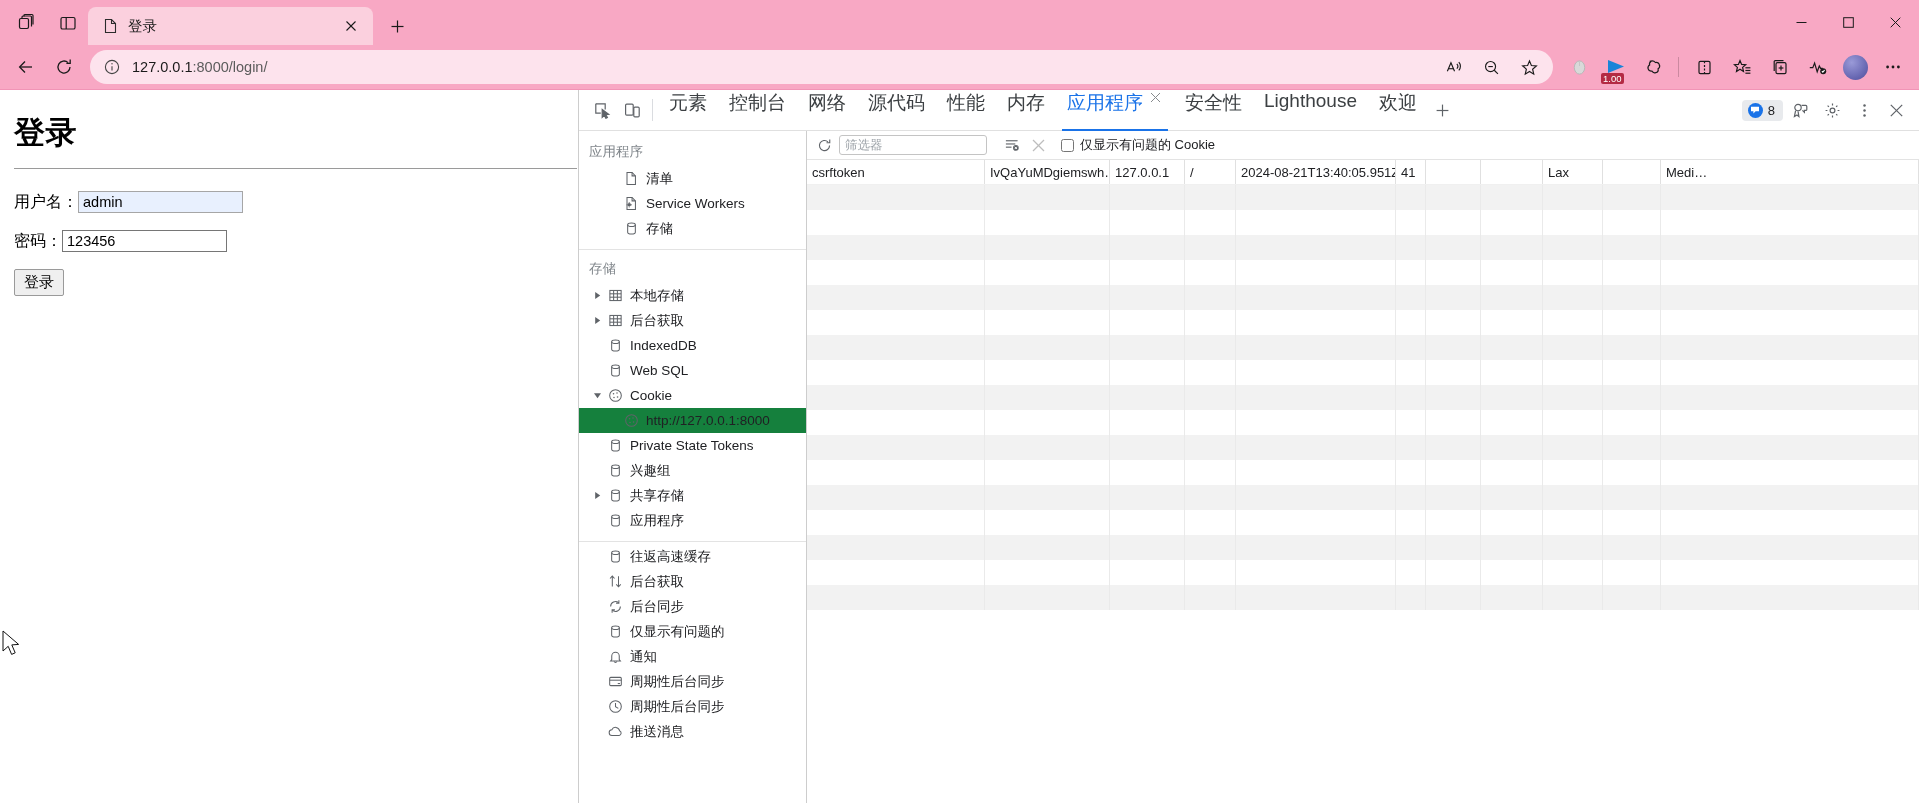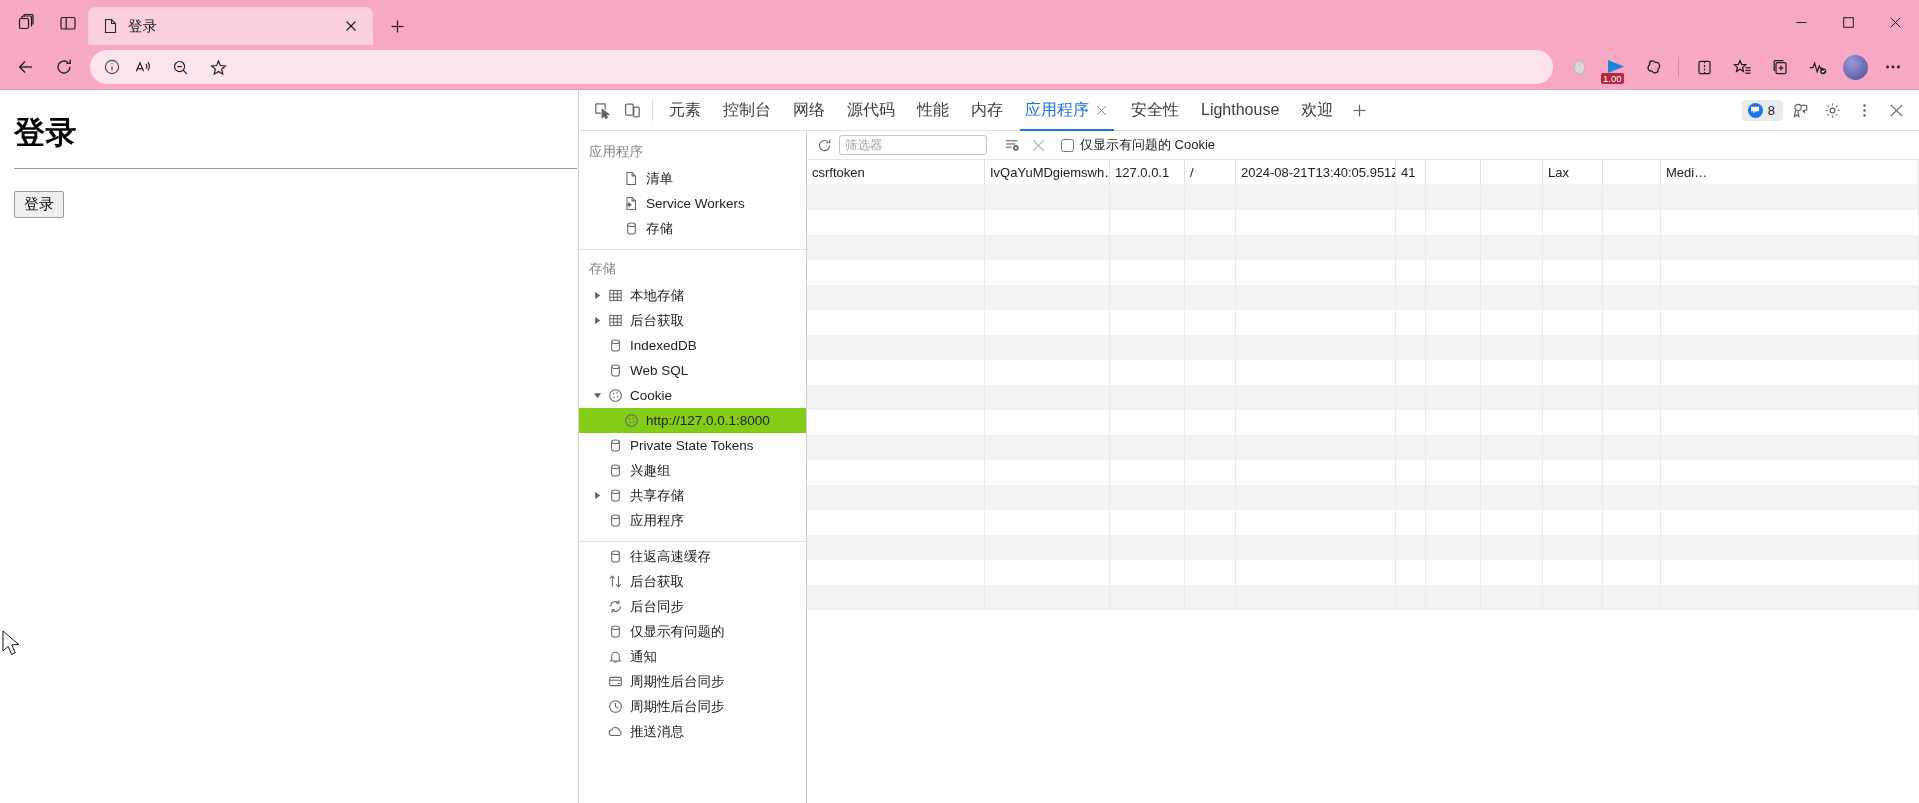--- a/index.html
+++ b/index.html
@@ -104,22 +104,22 @@
   }
   #dt-tabbar {
     height: 41px; display: flex; align-items: center; background: #fff;
     border-bottom: 1px solid #e0e0e0; padding-left: 8px; flex: 0 0 41px;
   }
   .dt-iconbtn {
     width: 30px; height: 30px; display: flex; align-items: center; justify-content: center;
     cursor: pointer; border-radius: 3px; flex: 0 0 auto;
   }
   .dt-tab {
-    height: 41px; display: flex; align-items: center; padding: 0 11px;
-    font-size: 16px; color: #3c4043; cursor: pointer; white-space: nowrap;
+    height: 41px; display: flex; padding: 0 11px;
+    font-size: 19px; color: #3c4043; cursor: pointer; white-space: nowrap;
     position: relative; gap: 5px;
   }
   .dt-tab.active { color: #1a73e8; }
   .dt-tab.active::after {
     content: ""; position: absolute; left: 6px; right: 6px; bottom: 0; height: 2px; background: #1a73e8;
   }
   .dt-tab .tabx { width: 15px; height: 15px; display:flex; align-items:center; justify-content:center; opacity:.75;}
   .dt-sep { width: 1px; height: 22px; background: #dadce0; margin: 0 5px; }
   .dt-right { margin-left: auto; display: flex; align-items: center; padding-right: 8px; gap: 2px; }
   .issues-badge {
@@ -138,21 +138,21 @@
   }
   .tree-group { border-bottom: 1px solid #e3e3e3; padding-bottom: 8px; margin-bottom: 2px; }
   .tree-group:last-child { border-bottom: none; }
   .tree-head {
     font-size: 13.5px; color: #80868b; padding: 8px 0 5px 10px;
   }
   .tree-item {
     display: flex; align-items: center; height: 25px; cursor: pointer;
     padding-left: 10px; font-size: 13.5px; color: #202124; white-space: nowrap;
   }
-  .tree-item.selected { background: #84cc16; }
+  .tree-item.selected { background: #15803d; }
   .tw { width: 16px; flex: 0 0 16px; display: flex; align-items: center; justify-content: center; }
   .ti { width: 21px; flex: 0 0 21px; display: flex; align-items: center; justify-content: center; }
   .tl { padding-left: 4px; }
   .indent-1 { padding-left: 10px; }
   .indent-2 { padding-left: 26px; }
 
   #dt-main { flex: 1; display: flex; flex-direction: column; min-width: 0; background: #fff; }
   #cookie-toolbar {
     height: 29px; display: flex; align-items: center; gap: 4px;
     border-bottom: 1px solid #e3e3e3; padding: 0 6px; flex: 0 0 29px;
@@ -263,20 +263,21 @@
       </svg>
     </div>
     <div class="omnibox">
       <span class="info-ic">
         <svg width="16" height="16" viewBox="0 0 16 16" fill="none" stroke="#444" stroke-width="1.1">
           <circle cx="8" cy="8" r="6.6"></circle>
             <line x1="8" y1="7.2" x2="8" y2="11.4"></line>
             <circle cx="8" cy="4.8" r=".7" fill="#444" stroke="none"></circle>
         </svg>
       </span>
+      <span class="url"><span>127.0.0.1</span><span class="dim">:8000/login/</span></span>
       <span class="omni-right">
         <span class="navbtn">
           <svg width="17" height="17" viewBox="0 0 18 18" fill="none" stroke="#1a1a1a" stroke-width="1.2">
             <path d="M2.5 13 6.3 4l3.8 9"></path>
               <line x1="3.7" y1="10.3" x2="8.9" y2="10.3"></line>
             <path d="M12.5 5.2a3.6 3.6 0 0 1 0 5"></path>
               <path d="M14.6 3.4a6.2 6.2 0 0 1 0 8.6"></path>
           </svg>
         </span>
         <span class="navbtn">
@@ -349,20 +350,28 @@
       </svg>
     </div>
   </div>
 
   <div id="content">
 
     <div id="page">
       <h1>登录</h1>
       <hr>
 
+      <div class="formrow">
+        <label>用户名：</label>
+        <input class="autofill" value="admin" style="">
+      </div>
+      <div class="formrow">
+        <label>密码：</label>
+        <input class="normal" value="123456" style="">
+      </div>
       <button id="loginbtn">登录</button>
 
       <span id="cursor">
         <svg width="22" height="30" viewBox="0 0 22 30" fill="#fff" stroke="#111" stroke-width="1">
           <path d="M1 1 L1 21 L6.2 16.3 L9.6 24.4 L13.2 22.8 L9.8 14.9 L16.6 14.4 Z"></path>
         </svg>
       </span>
     </div>
 
     <div id="devtools">

